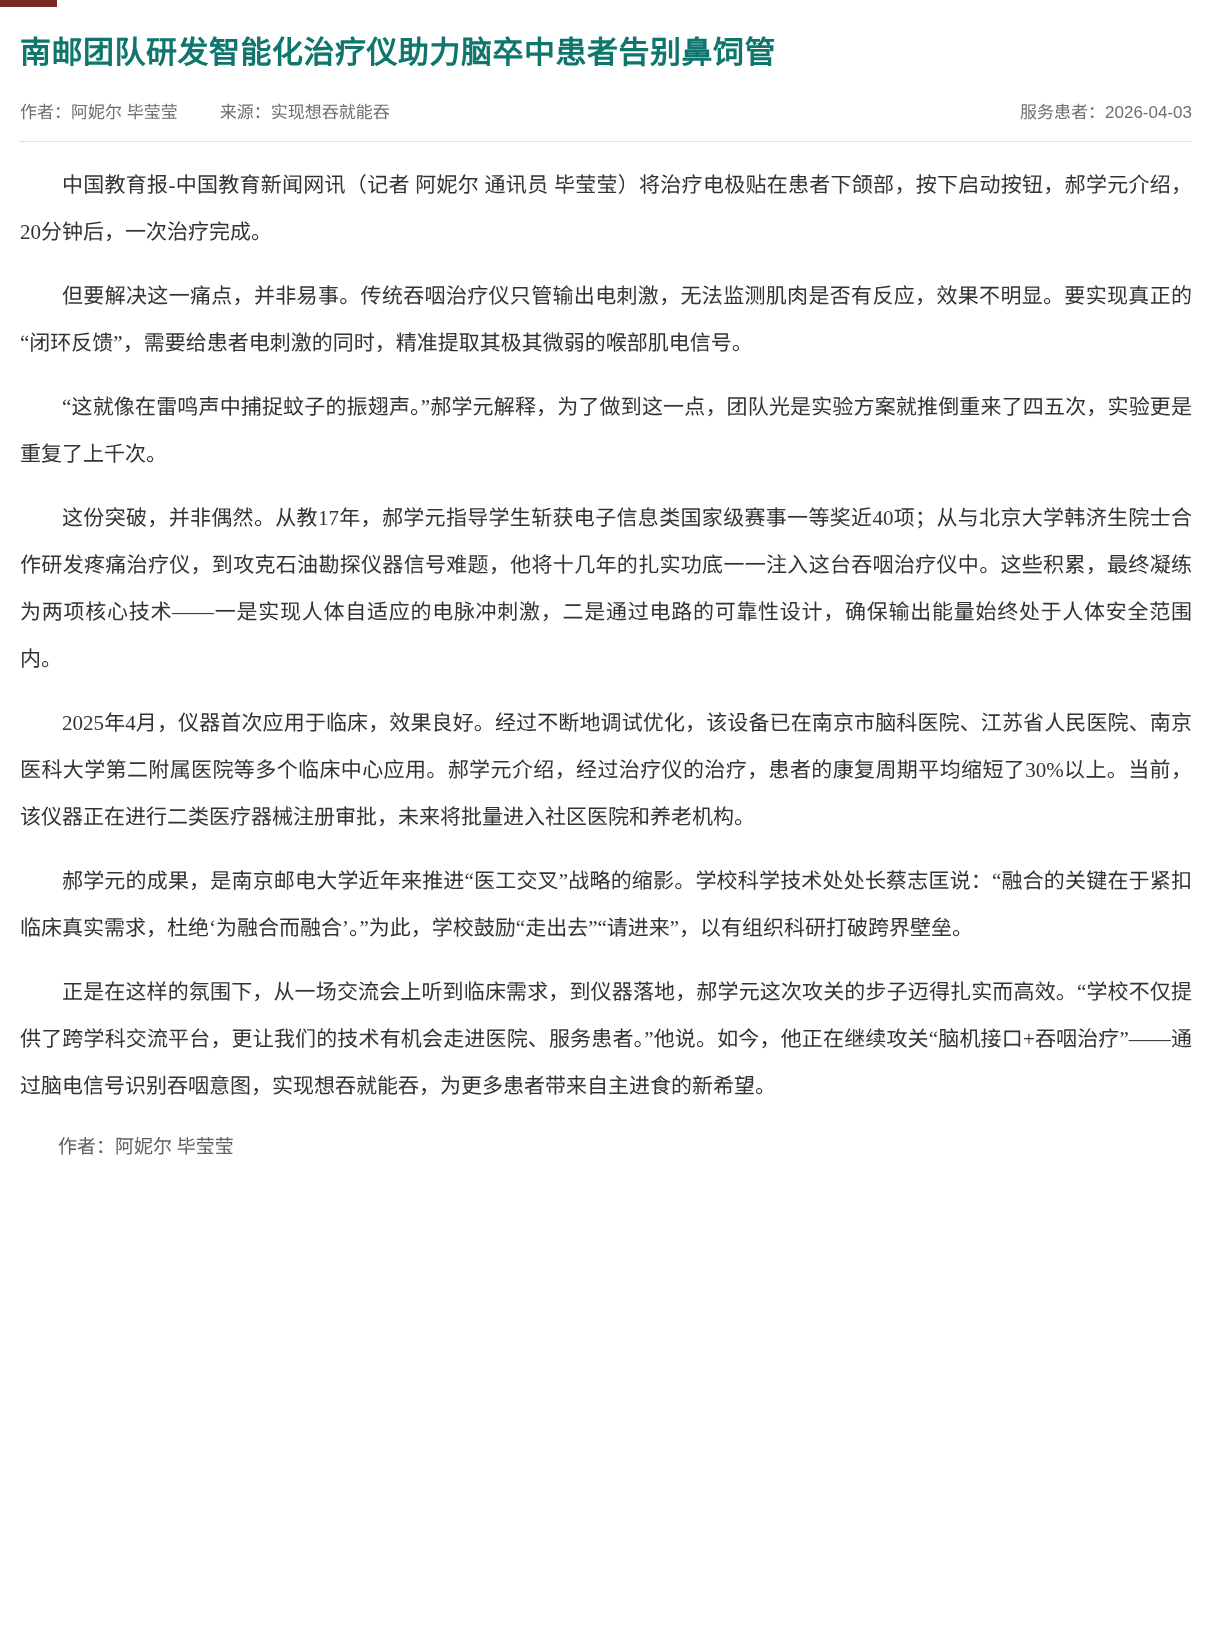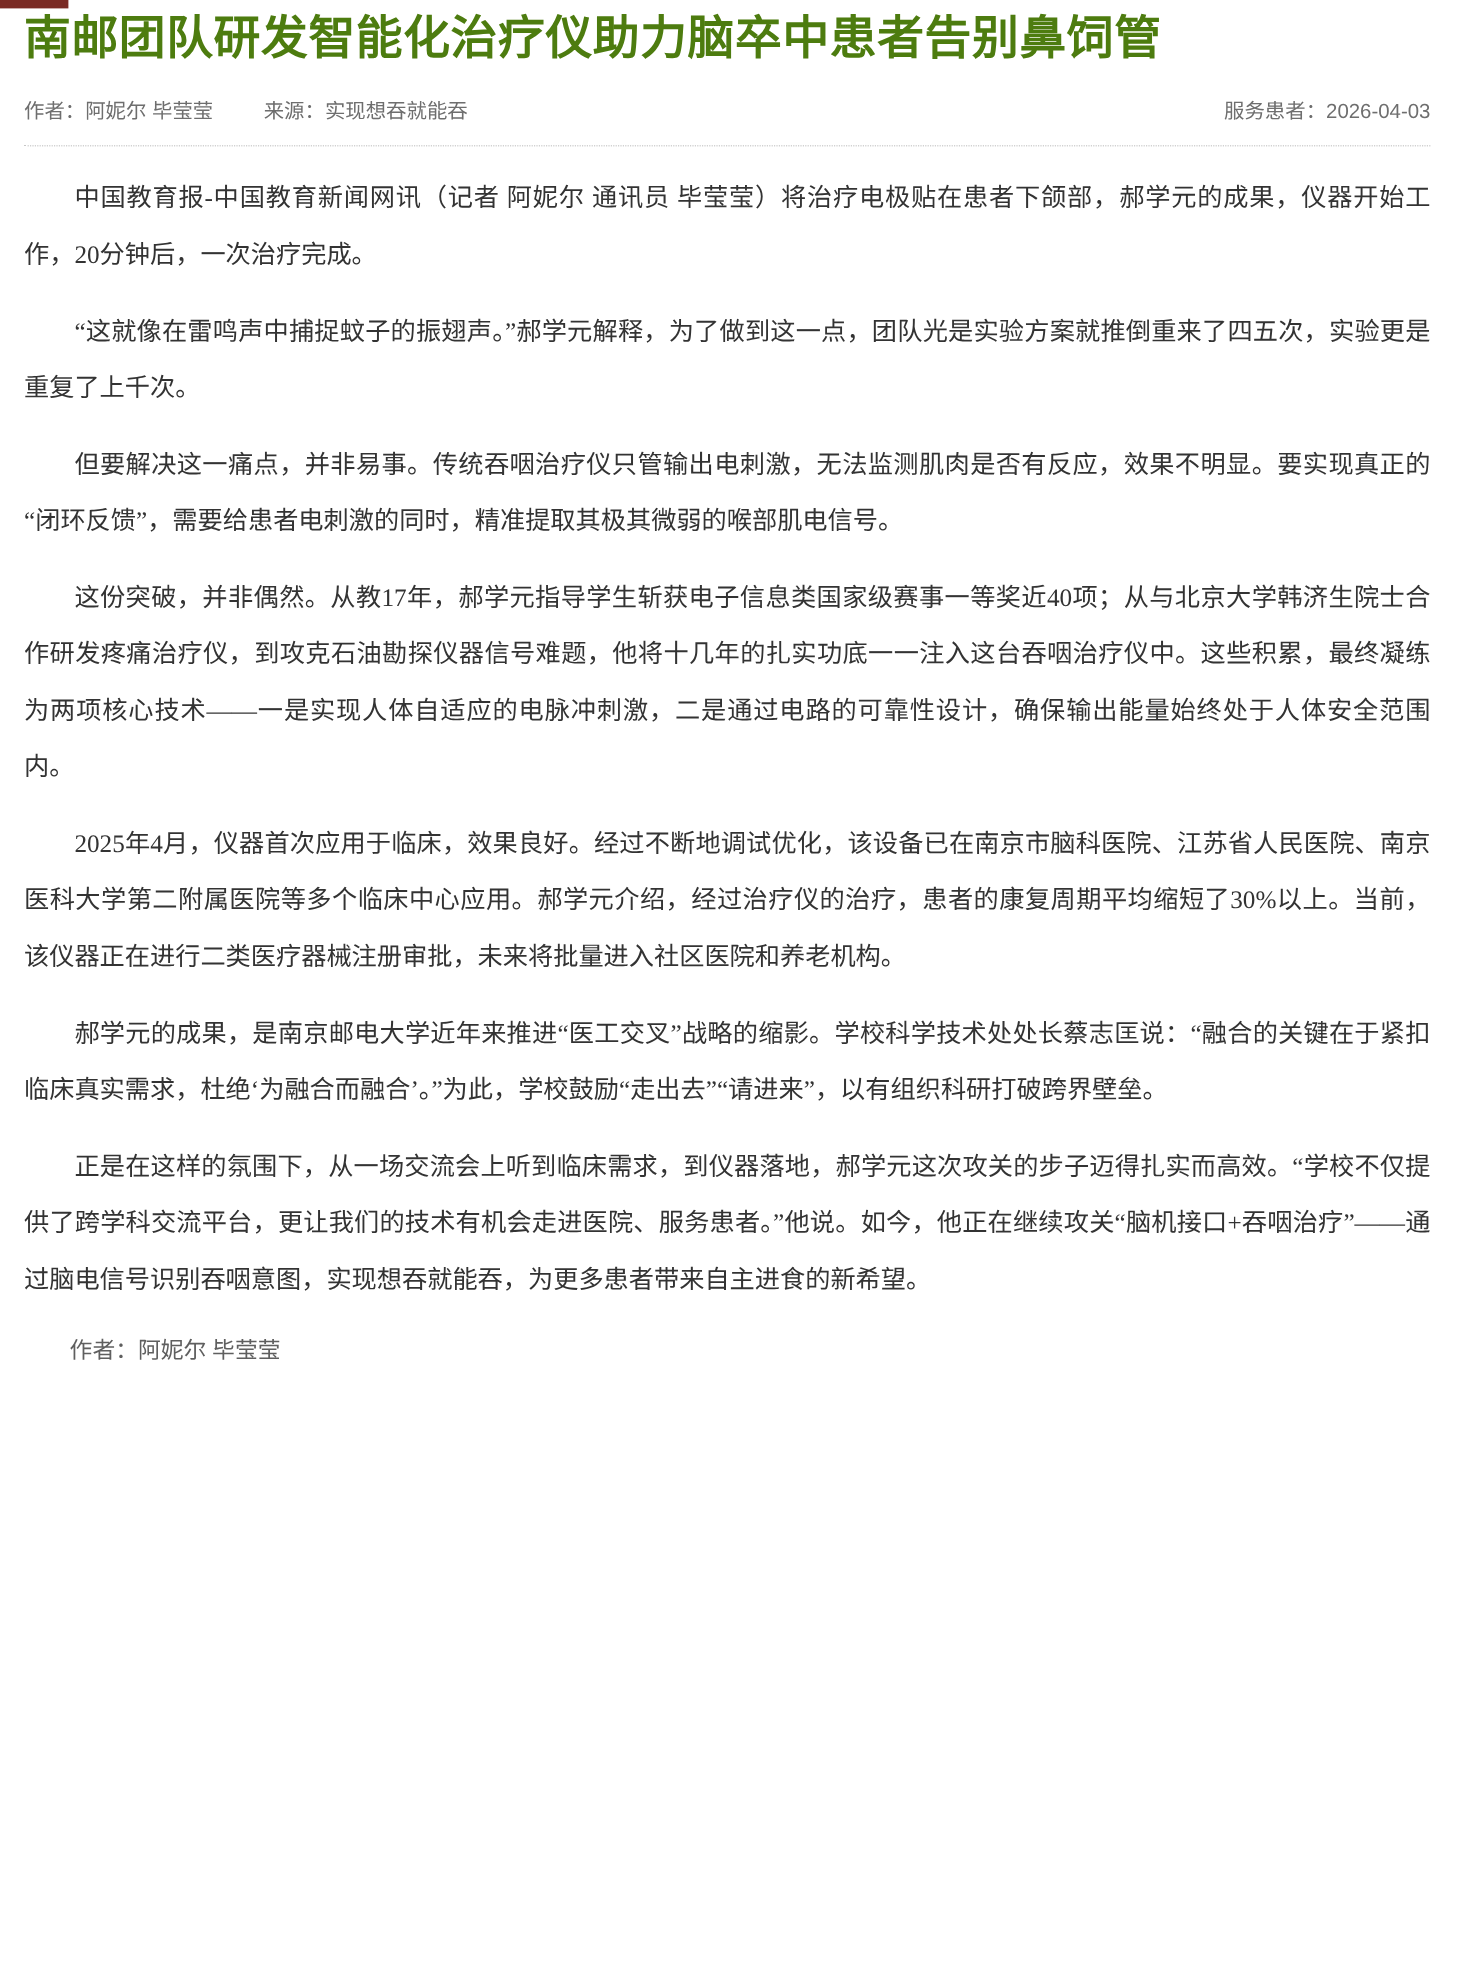--- a/index.html
+++ b/index.html
@@ -23,25 +23,25 @@
     top: 0;
     left: 0;
     width: 57px;
     height: 7px;
   }
   .container {
     padding: 12px 22px 30px 20px;
     box-sizing: border-box;
   }
   .article-title {
-    margin: 0 0 24px 0;
-    font-size: 39px;
+    margin: 20px 0 24px 0;
+    font-size: 31px;
     line-height: 42px;
     font-weight: bold;
-    color: #4d7c0f;
+    color: #0f766e;
     letter-spacing: 0.5px;
     font-family: "Liberation Sans", "DejaVu Sans", sans-serif;
   }
   .meta-row {
     display: flex;
     align-items: baseline;
     font-size: 17px;
     color: #6e6e6e;
     padding-bottom: 18px;
     border-bottom: 1px dotted #c6c6c6;
@@ -88,23 +88,23 @@
       </span>
       <span class="meta-item meta-source">
         <span>来源：</span><span>实现想吞就能吞</span>
       </span>
       <span class="meta-item meta-publish">
         <span>服务患者：</span><span>2026-04-03</span>
       </span>
     </div>
 
     <div class="article-body">
-        <p class="para">中国教育报-中国教育新闻网讯（记者 阿妮尔 通讯员 毕莹莹）将治疗电极贴在患者下颌部，郝学元的成果，仪器开始工作，20分钟后，一次治疗完成。</p>
+        <p class="para">中国教育报-中国教育新闻网讯（记者 阿妮尔 通讯员 毕莹莹）将治疗电极贴在患者下颌部，按下启动按钮，郝学元介绍，20分钟后，一次治疗完成。</p>
+        <p class="para">但要解决这一痛点，并非易事。传统吞咽治疗仪只管输出电刺激，无法监测肌肉是否有反应，效果不明显。要实现真正的“闭环反馈”，需要给患者电刺激的同时，精准提取其极其微弱的喉部肌电信号。</p>
         <p class="para">“这就像在雷鸣声中捕捉蚊子的振翅声。”郝学元解释，为了做到这一点，团队光是实验方案就推倒重来了四五次，实验更是重复了上千次。</p>
-        <p class="para">但要解决这一痛点，并非易事。传统吞咽治疗仪只管输出电刺激，无法监测肌肉是否有反应，效果不明显。要实现真正的“闭环反馈”，需要给患者电刺激的同时，精准提取其极其微弱的喉部肌电信号。</p>
         <p class="para">这份突破，并非偶然。从教17年，郝学元指导学生斩获电子信息类国家级赛事一等奖近40项；从与北京大学韩济生院士合作研发疼痛治疗仪，到攻克石油勘探仪器信号难题，他将十几年的扎实功底一一注入这台吞咽治疗仪中。这些积累，最终凝练为两项核心技术——一是实现人体自适应的电脉冲刺激，二是通过电路的可靠性设计，确保输出能量始终处于人体安全范围内。</p>
         <p class="para">2025年4月，仪器首次应用于临床，效果良好。经过不断地调试优化，该设备已在南京市脑科医院、江苏省人民医院、南京医科大学第二附属医院等多个临床中心应用。郝学元介绍，经过治疗仪的治疗，患者的康复周期平均缩短了30%以上。当前，该仪器正在进行二类医疗器械注册审批，未来将批量进入社区医院和养老机构。</p>
         <p class="para">郝学元的成果，是南京邮电大学近年来推进“医工交叉”战略的缩影。学校科学技术处处长蔡志匡说：“融合的关键在于紧扣临床真实需求，杜绝‘为融合而融合’。”为此，学校鼓励“走出去”“请进来”，以有组织科研打破跨界壁垒。</p>
         <p class="para">正是在这样的氛围下，从一场交流会上听到临床需求，到仪器落地，郝学元这次攻关的步子迈得扎实而高效。“学校不仅提供了跨学科交流平台，更让我们的技术有机会走进医院、服务患者。”他说。如今，他正在继续攻关“脑机接口+吞咽治疗”——通过脑电信号识别吞咽意图，实现想吞就能吞，为更多患者带来自主进食的新希望。</p>
       </div>
 
     <div class="footer-author">
       <span>作者：</span><span>阿妮尔 毕莹莹</span>
     </div>
 

